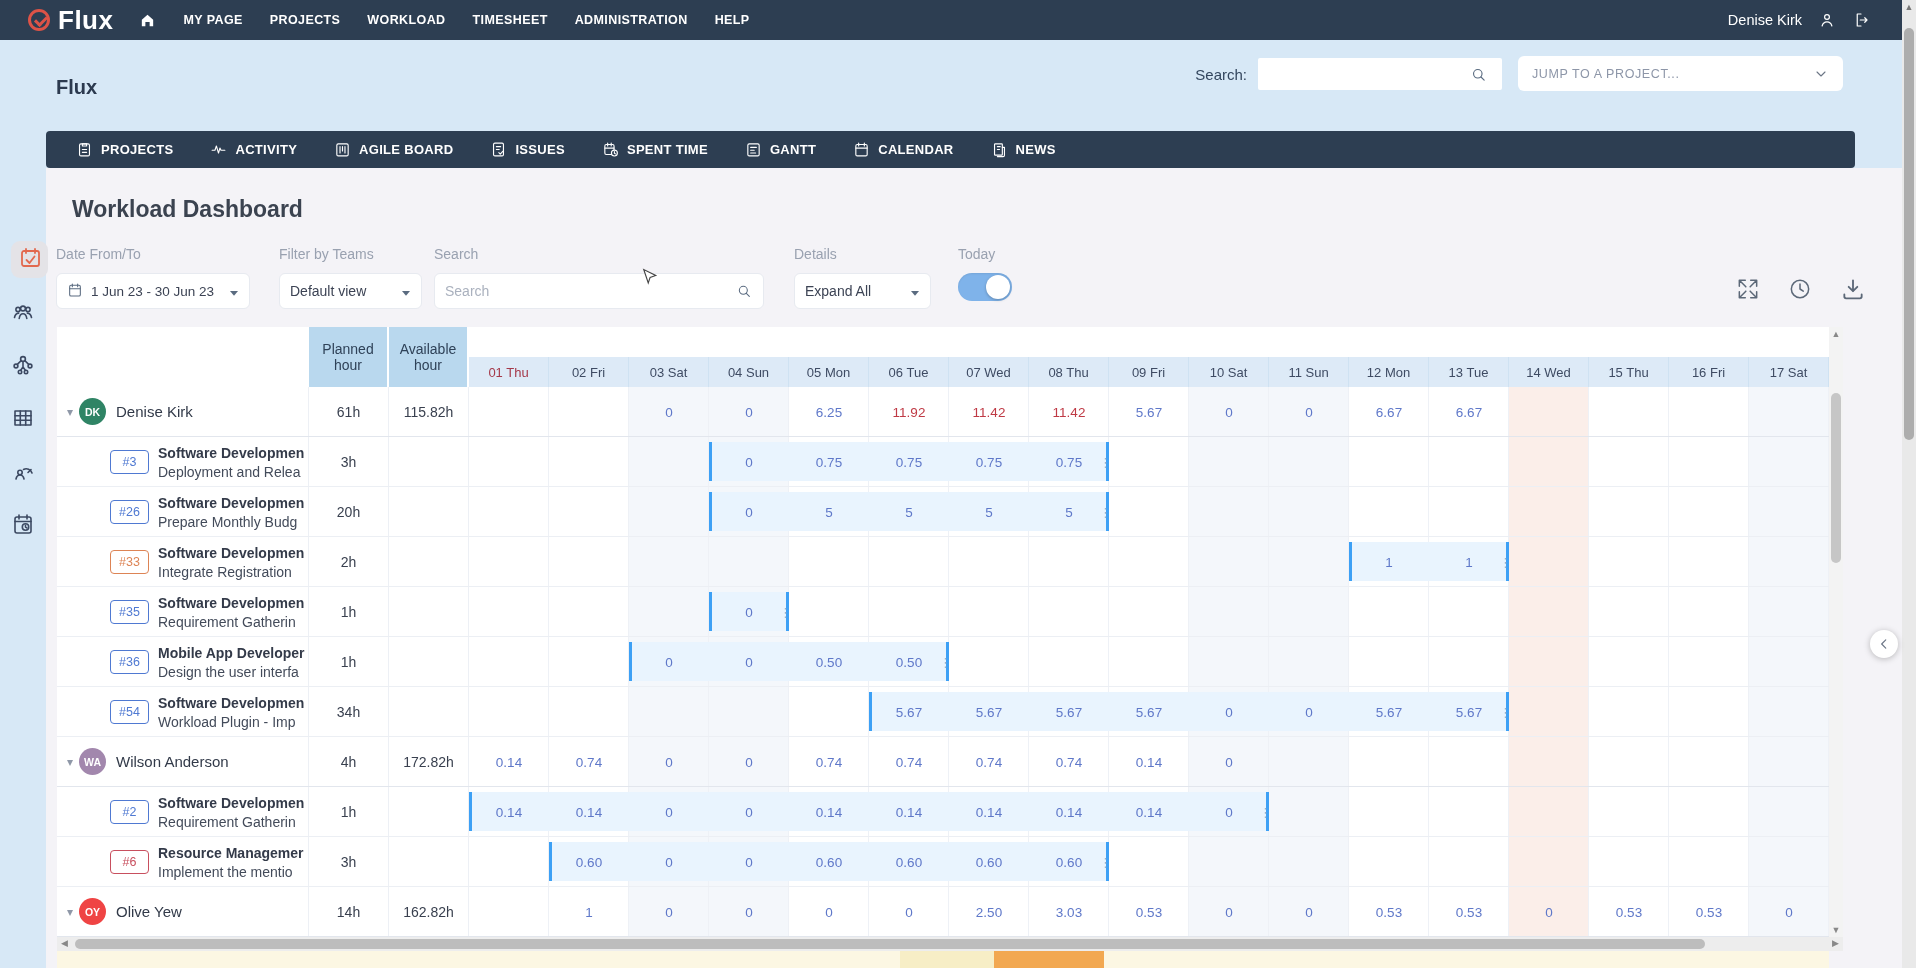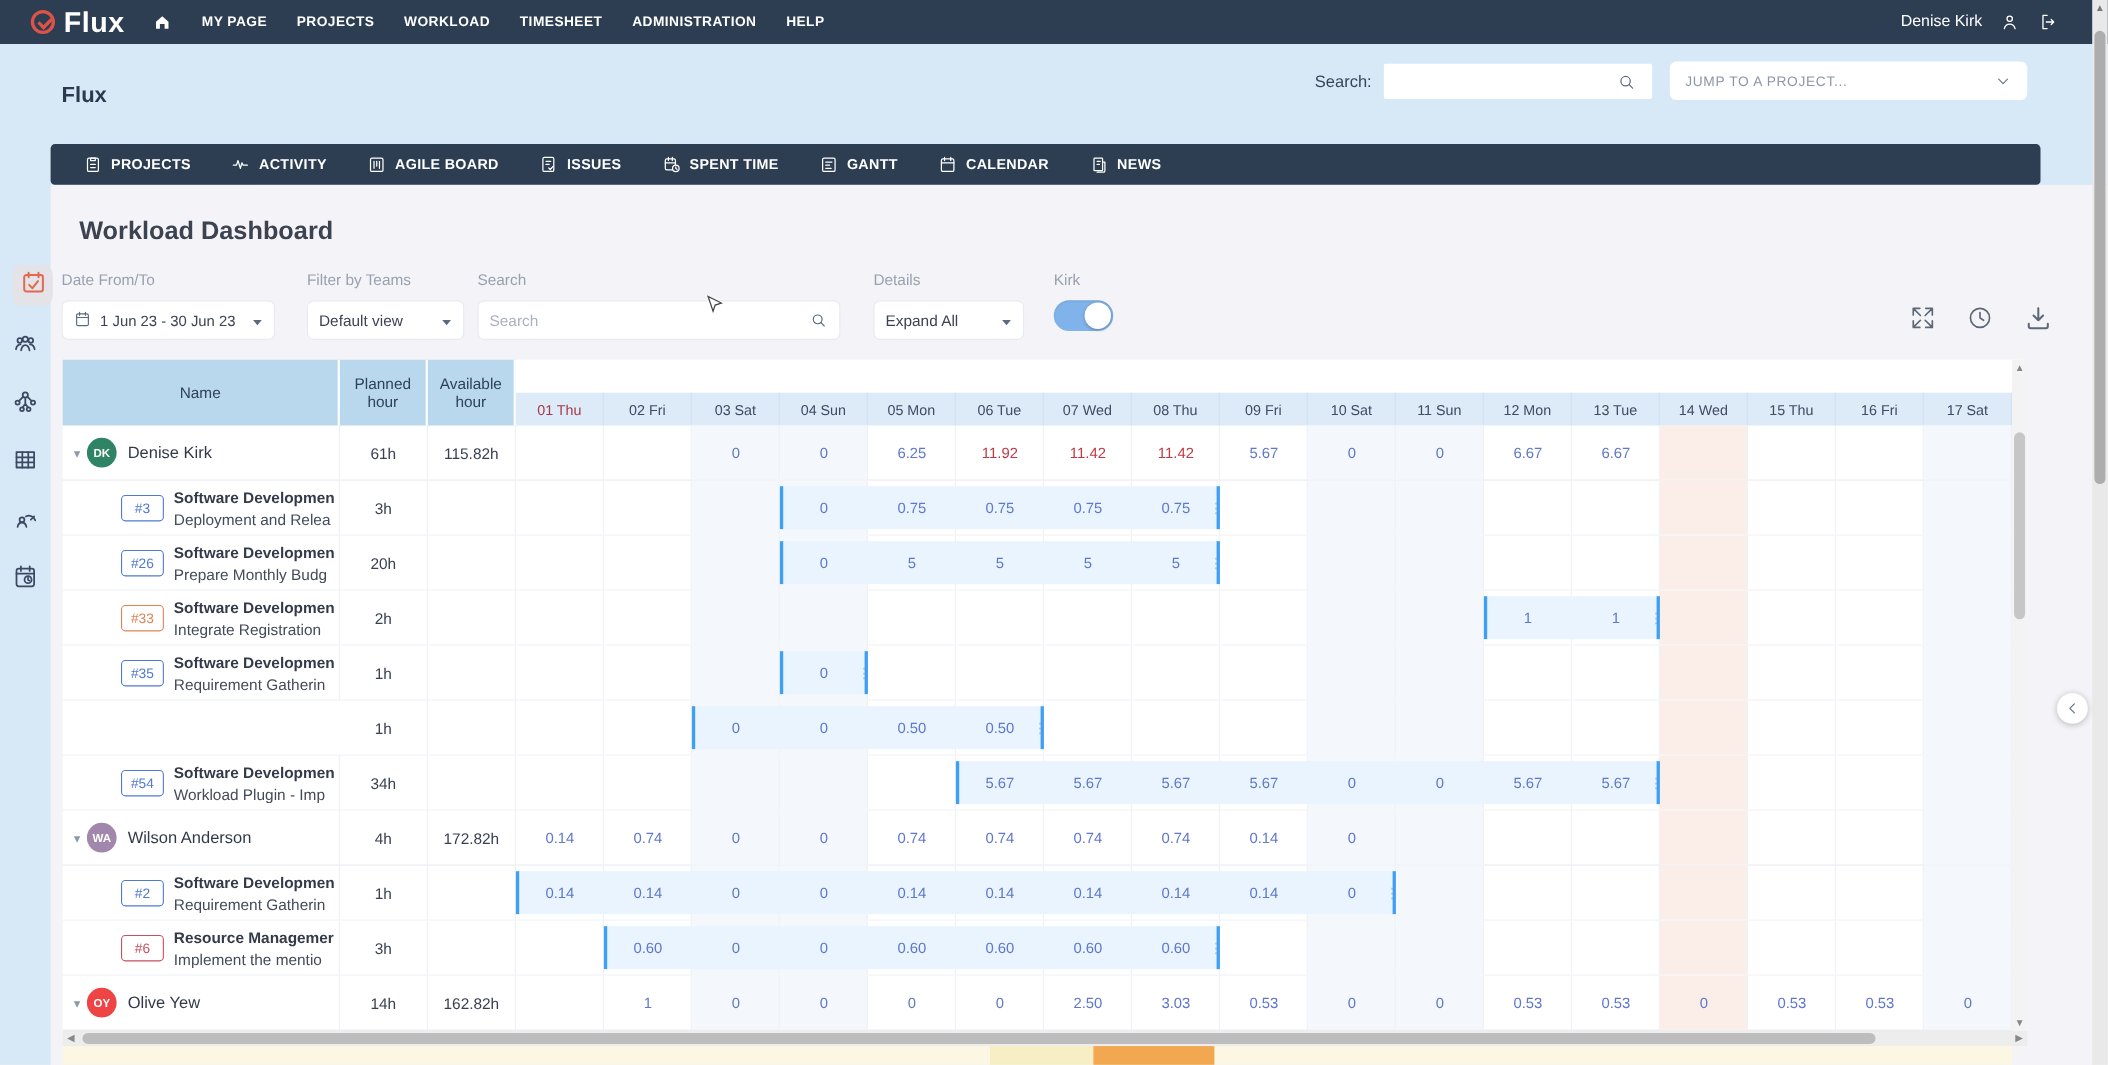--- a/index.html
+++ b/index.html
@@ -313,41 +313,40 @@
 <div class="fgroup" style="left:794px;">
   <div class="flabel">Details</div>
   <div class="fctl" style="width:137px;">
     <span>Expand All</span>
     <span class="car"><svg viewBox="0 0 24 24" fill="none" stroke="currentColor" stroke-width="1.6" stroke-linecap="round" stroke-linejoin="round" width="100%" height="100%">
           <path d="M6 9h12l-6 7z" fill="currentColor" stroke="none"></path>
         </svg></span>
   </div>
 </div>
 <div class="fgroup" style="left:958px;">
-  <div class="flabel">Kirk</div>
+  <div class="flabel">Today</div>
   <div id="toggle">
       <span class="knob"></span>
     </div>
 </div>
 
 <span class="toolicon" style="left:1735px;"><svg viewBox="0 0 24 24" fill="none" stroke="currentColor" stroke-width="1.4" stroke-linecap="round" stroke-linejoin="round" width="100%" height="100%">
       <path d="M9.5 4H4v5.5M4 4l6 6M14.5 4H20v5.5M20 4l-6 6M20 14.5V20h-5.5M20 20l-6-6M4 14.5V20h5.5M4 20l6-6"></path>
     </svg></span>
 <span class="toolicon" style="left:1787px;"><svg viewBox="0 0 24 24" fill="none" stroke="currentColor" stroke-width="1.4" stroke-linecap="round" stroke-linejoin="round" width="100%" height="100%">
       <circle cx="12" cy="12" r="8"></circle>
       <path d="M12 7.5V12l3 2"></path>
     </svg></span>
 <span class="toolicon" style="left:1840px;"><svg viewBox="0 0 24 24" fill="none" stroke="currentColor" stroke-width="1.7" stroke-linecap="round" stroke-linejoin="round" width="100%" height="100%">
       <path d="M12 4v10m0 0 4-4m-4 4-4-4"></path>
       <path d="M4 17v2a1.6 1.6 0 0 0 1.6 1.6h12.8A1.6 1.6 0 0 0 20 19v-2"></path>
     </svg></span>
 
 <div id="wtable">
   <div id="thead">
-      <div class="h-fixed" style="left: 0px; width: 252px;">Name</div>
       <div class="h-fixed" style="left: 252px; width: 80px;">Planned hour</div>
       <div class="h-fixed" style="left: 332px; width: 80px;">Available hour</div>
       <div class="h-day current" style="left: 412px; width: 80px;">01 Thu</div>
       <div class="h-day" style="left: 492px; width: 80px;">02 Fri</div>
       <div class="h-day" style="left: 572px; width: 80px;">03 Sat</div>
       <div class="h-day" style="left: 652px; width: 80px;">04 Sun</div>
       <div class="h-day" style="left: 732px; width: 80px;">05 Mon</div>
       <div class="h-day" style="left: 812px; width: 80px;">06 Tue</div>
       <div class="h-day" style="left: 892px; width: 80px;">07 Wed</div>
       <div class="h-day" style="left: 972px; width: 80px;">08 Thu</div>
@@ -524,20 +523,24 @@
           <div class="dcol timeoff" style="left: 1040px;"></div>
           <div class="dcol" style="left: 1120px;"></div>
           <div class="dcol" style="left: 1200px;"></div>
           <div class="dcol weekend" style="left: 1280px;"></div>
           <div class="bar" style="left: 240px; width: 80px;"></div>
           <span class="dval" style="left: 240px;">0</span>
           <span class="bardots" style="left: 310px;">⋮</span>
         </div>
       </div>
       <div class="trow task">
+        <div class="cell c-name">
+          <span class="badge" style="color:#4f79d2;border-color:#4f79d2">#36</span>
+          <span class="ttl"><span class="l1">Mobile App Developer</span><span class="l2" style="display:block">Design the user interfa</span></span>
+        </div>
         <div class="cell c-plan">1h</div>
         <div class="cell c-avail"></div>
         <div class="cell c-days">
           <div class="dcol" style="left: 0px;"></div>
           <div class="dcol" style="left: 80px;"></div>
           <div class="dcol weekend" style="left: 160px;"></div>
           <div class="dcol weekend" style="left: 240px;"></div>
           <div class="dcol" style="left: 320px;"></div>
           <div class="dcol" style="left: 400px;"></div>
           <div class="dcol" style="left: 480px;"></div>

